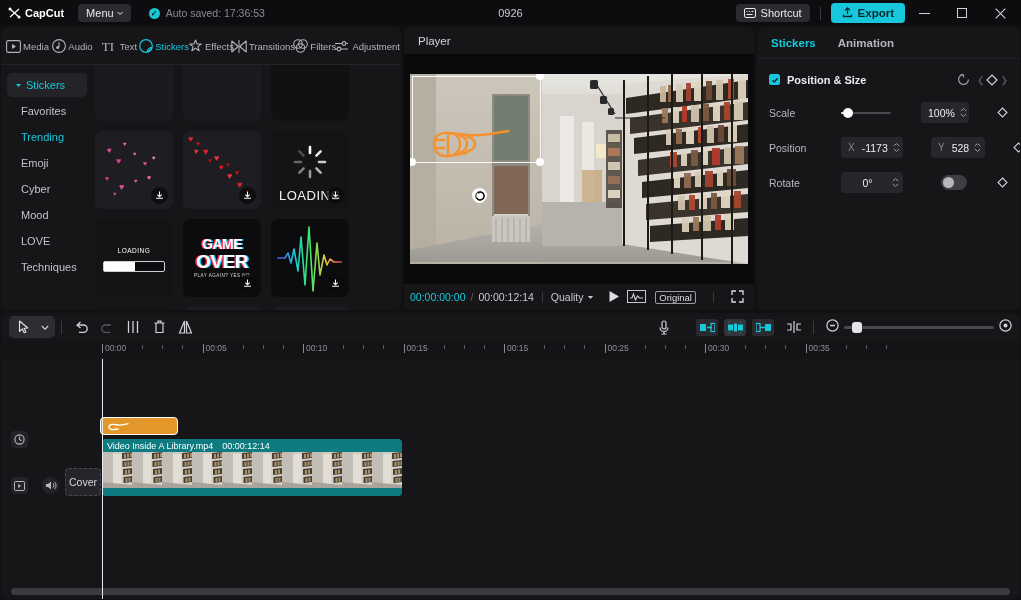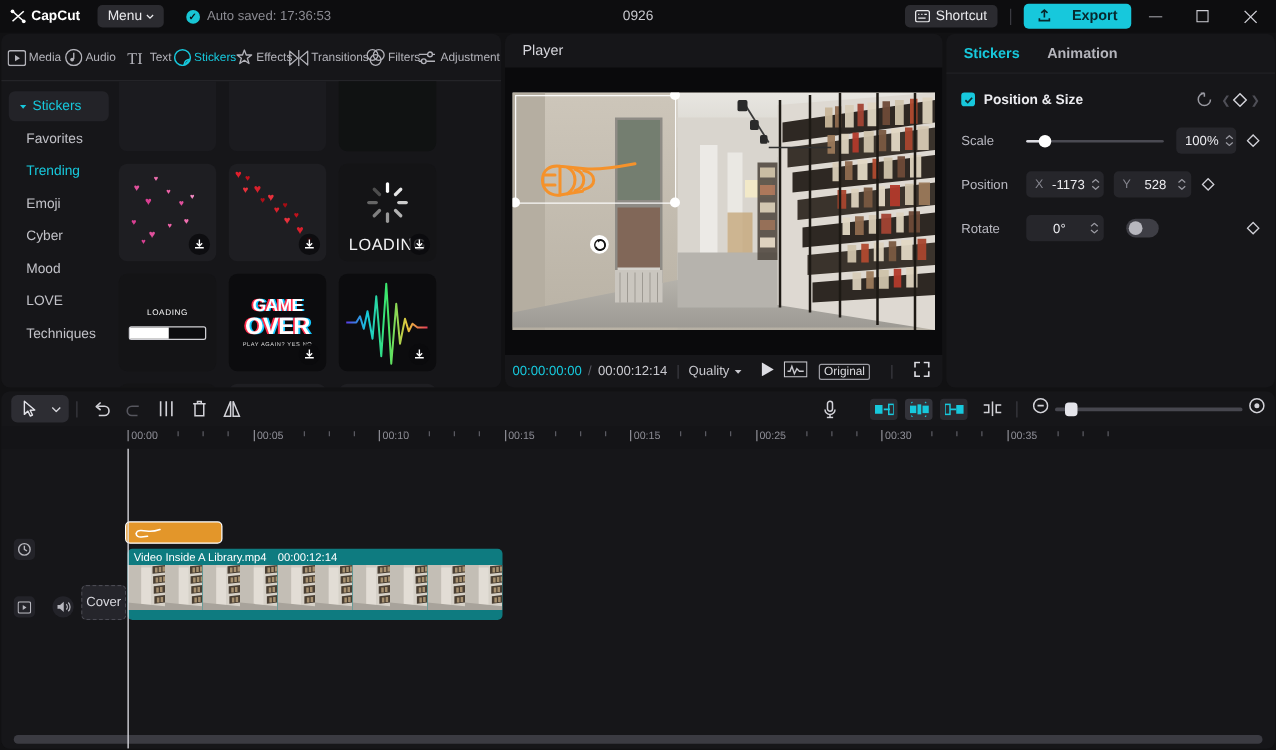--- a/index.html
+++ b/index.html
@@ -44,21 +44,21 @@
   }
   .tb-right { margin-left: auto; display: flex; align-items: center; gap: 0; z-index: 2; }
   .shortcut-btn {
     background: #2b2b30; color: #e9e9ec; font-size: 11px;
     border-radius: 4px; padding: 3px 8px; display: flex; align-items: center; gap: 5px;
     cursor: pointer;
   }
   .tb-divider { width: 1px; height: 13px; background: #3a3a40; margin: 0 10px; }
   .export-btn {
     background: #17c8dc; color: #07282d; font-size: 11.5px; font-weight: 700;
-    border-radius: 4px; padding: 4px 11px; display: flex; align-items: flex-start; gap: 17px;
+    border-radius: 4px; padding: 4px 11px; display: flex; align-items: flex-start; gap: 5px;
     cursor: pointer;
   }
   .win-btn {
     width: 38px; height: 26px; display: flex; align-items: center; justify-content: center;
     color: #cfcfd6; cursor: pointer;
   }
 
   
   .main {
     flex: 1 1 auto; display: flex; gap: 3px;
@@ -165,21 +165,21 @@
   .rp-tabs { height: 32px; flex: 0 0 32px; display: flex; align-items: center; gap: 22px; padding: 0 14px; border-bottom: 1px solid #212125; }
   .rp-tab { font-size: 11.5px; color: #b5b5bc; cursor: pointer; font-weight: 600; }
   .rp-tab.active { color: #17c8dc; }
   .rp-body { padding: 14px 12px 0 12px; }
   .sec-head { display: flex; align-items: center; gap: 7px; margin-bottom: 16px; }
   .chk { width: 11px; height: 11px; border-radius: 2.5px; background: #17c8dc; display: flex; align-items: center; justify-content: center; cursor: pointer; }
   .sec-title { font-size: 11px; color: #ececf0; font-weight: 700; flex: 1; }
   .sec-ic { color: #9a9aa2; cursor: pointer; display: flex; align-items: center; }
   .kf-group { display: flex; align-items: center; gap: 2px; }
   .kf-arrow { color: #4f4f57; font-size: 9px; }
-  .row { display: flex; align-items: center; margin-bottom: 14px; }
+  .row { display: flex; align-items: center; margin-bottom: 14px; gap: 20px; }
   .row-label { width: 52px; flex: 0 0 52px; font-size: 10.5px; color: #b8b8c0; }
   .slider { flex: 1; height: 14px; position: relative; display: flex; align-items: center; margin-right: 10px; }
   .strack { position: absolute; left: 0; right: 0; height: 2px; background: #4a4a52; border-radius: 2px; }
   .sfill { position: absolute; left: 0; height: 2px; background: #dcdce2; border-radius: 2px; width: 14%; }
   .sknob { position: absolute; left: 14%; width: 10px; height: 10px; border-radius: 50%; background: #fff; transform: translateX(-50%); cursor: pointer; }
   .numbox {
     background: #26262b; border-radius: 4px; height: 21px; display: flex; align-items: center;
     padding: 0 4px 0 7px; font-size: 10.5px; color: #ececf0; cursor: text;
   }
   .numbox .ax { color: #85858e; margin-right: 7px; font-size: 10px; }

